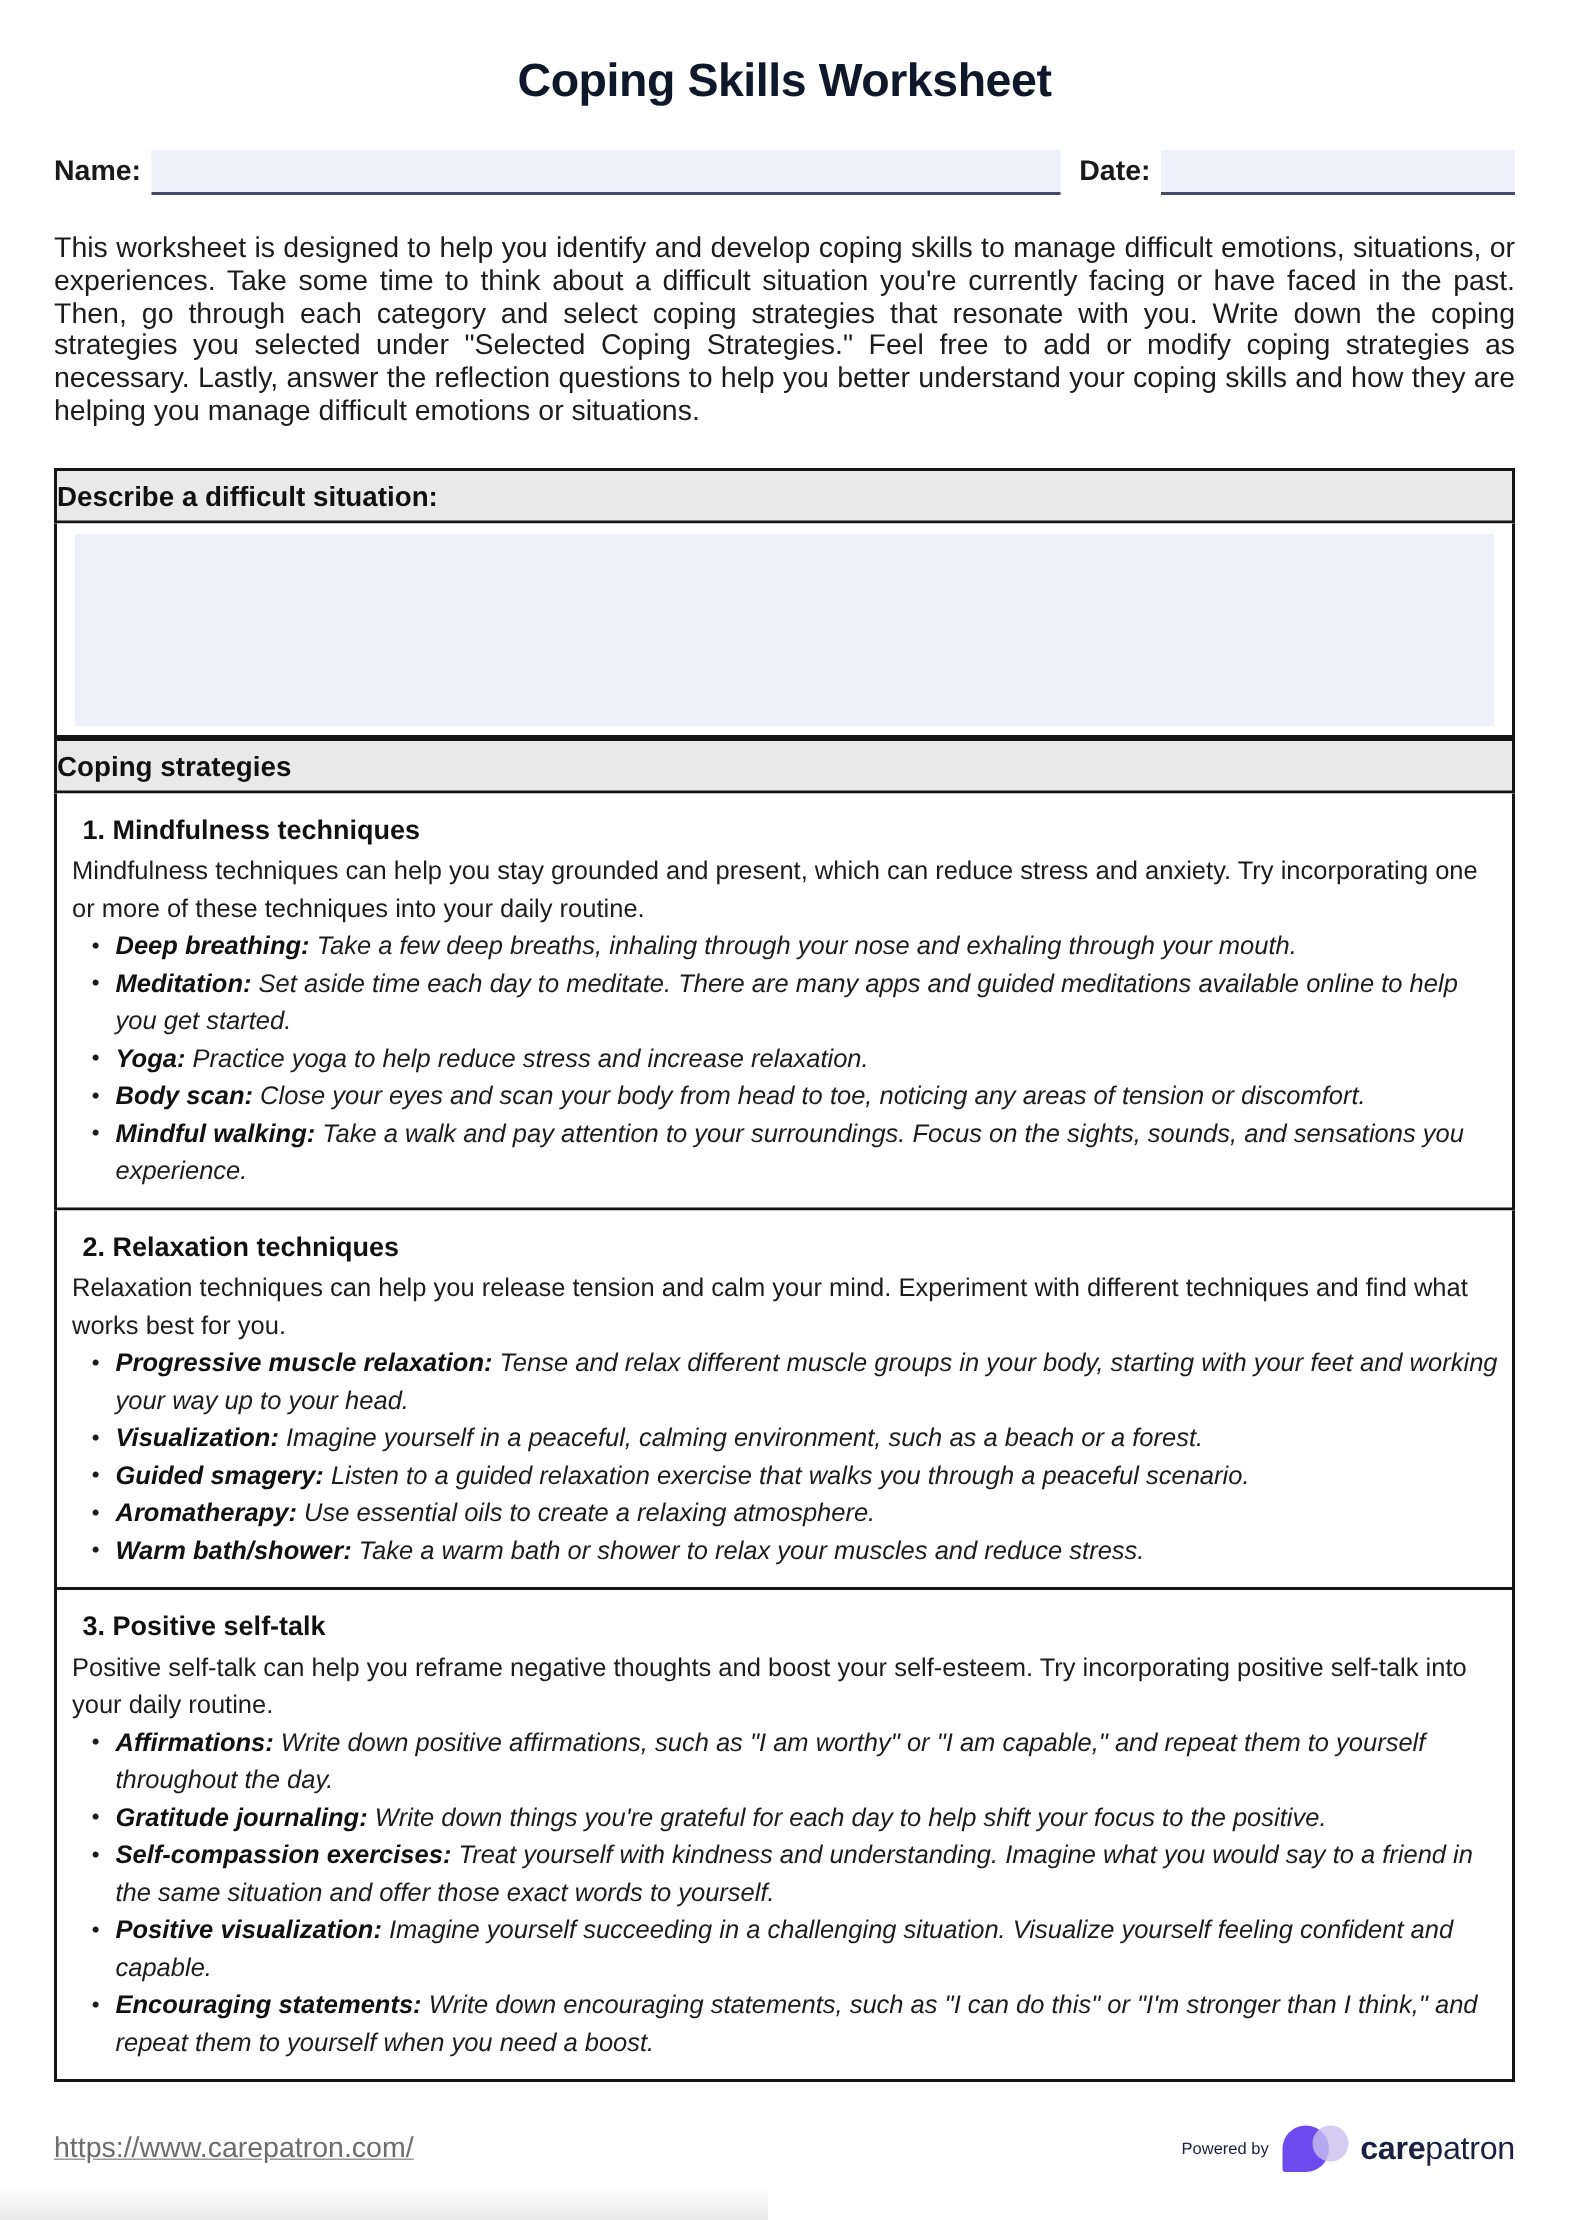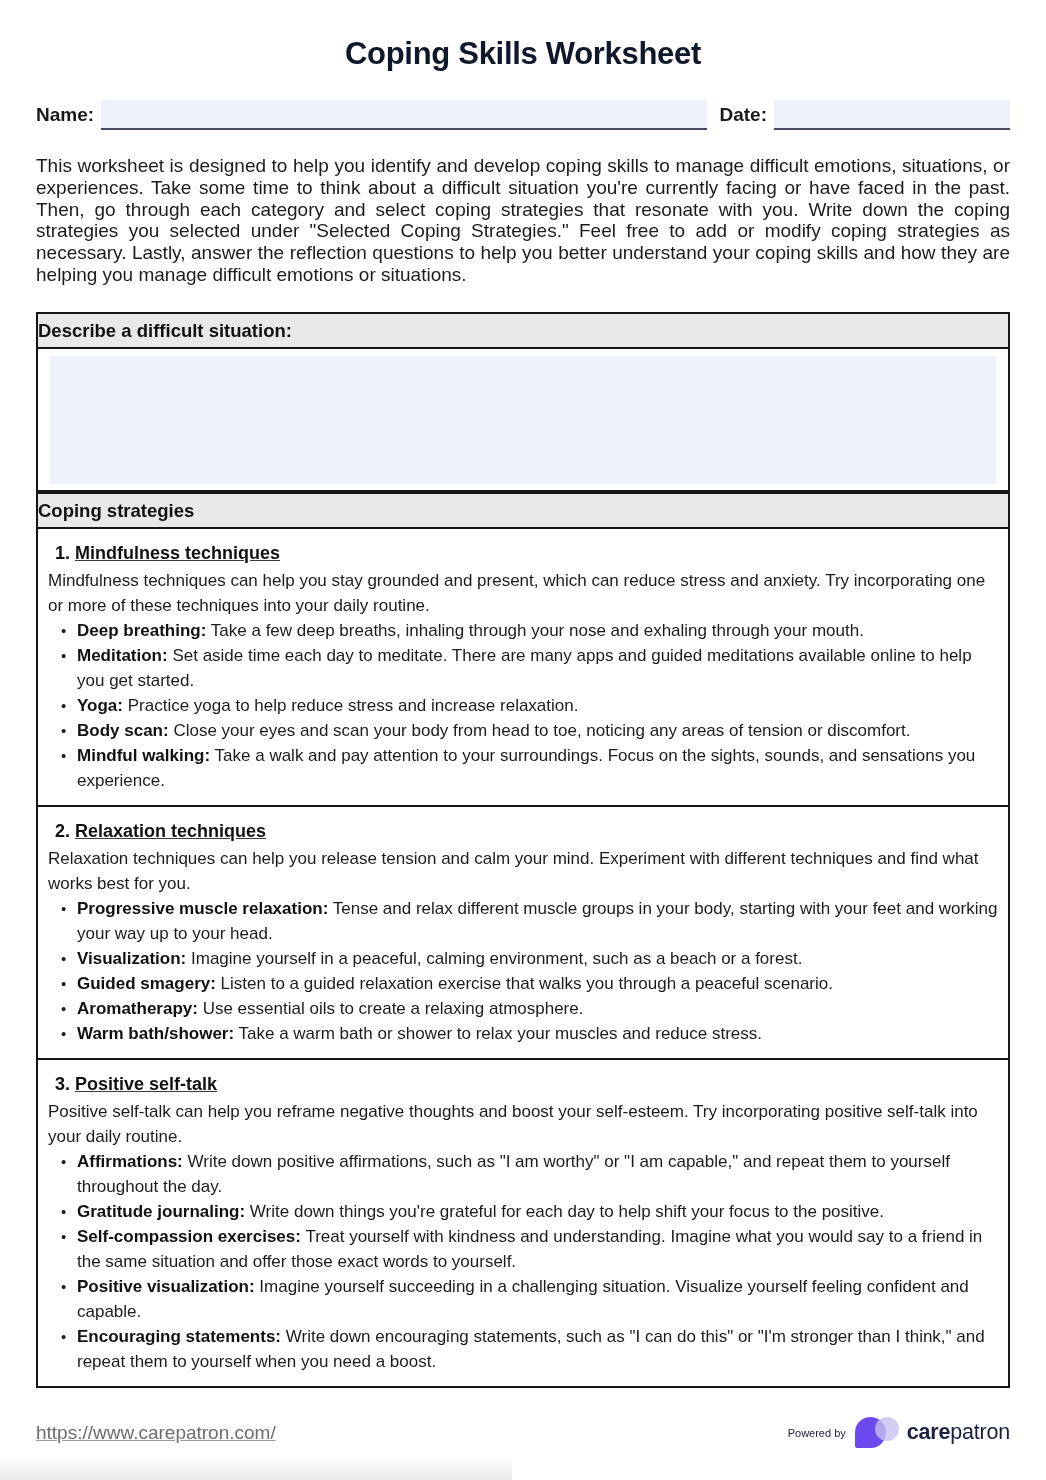--- a/index.html
+++ b/index.html
@@ -72,23 +72,23 @@
     background:#ffffff;
     padding:10px 8px 12px 10px;
     font-size:17px;
     line-height:25px;
   }
   .sec-heading {
     font-size:18px; font-weight:bold;
     margin:2px 0 2px 7px;
     color:#111;
   }
-  .sec-heading .sec-title { text-decoration:underline; text-decoration-color:#3a3a3a; }
+  .sec-heading .sec-title { text-decoration-color:#3a3a3a; }
   .sec-intro { margin:0; color:#1c1c1c; }
-  .bullets { list-style:none; margin:0; padding:0; }
+  .bullets { list-style:none; margin:0; padding:0;font-style:italic; }
   .bullets li { position:relative; padding-left:29px; color:#1c1c1c; }
   .bullets li::before {
     content:"\2022";
     position:absolute; left:13px; top:0;
     font-size:15px;
   }
   .term { font-weight:bold; color:#111; }
 
   
   .footer {

